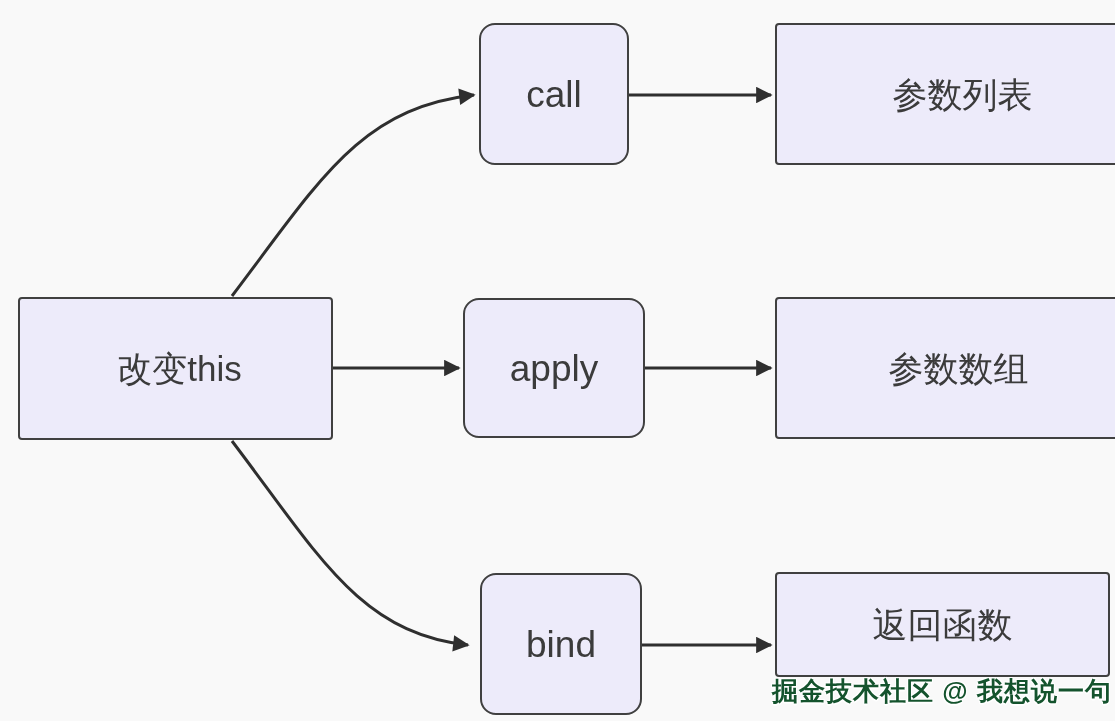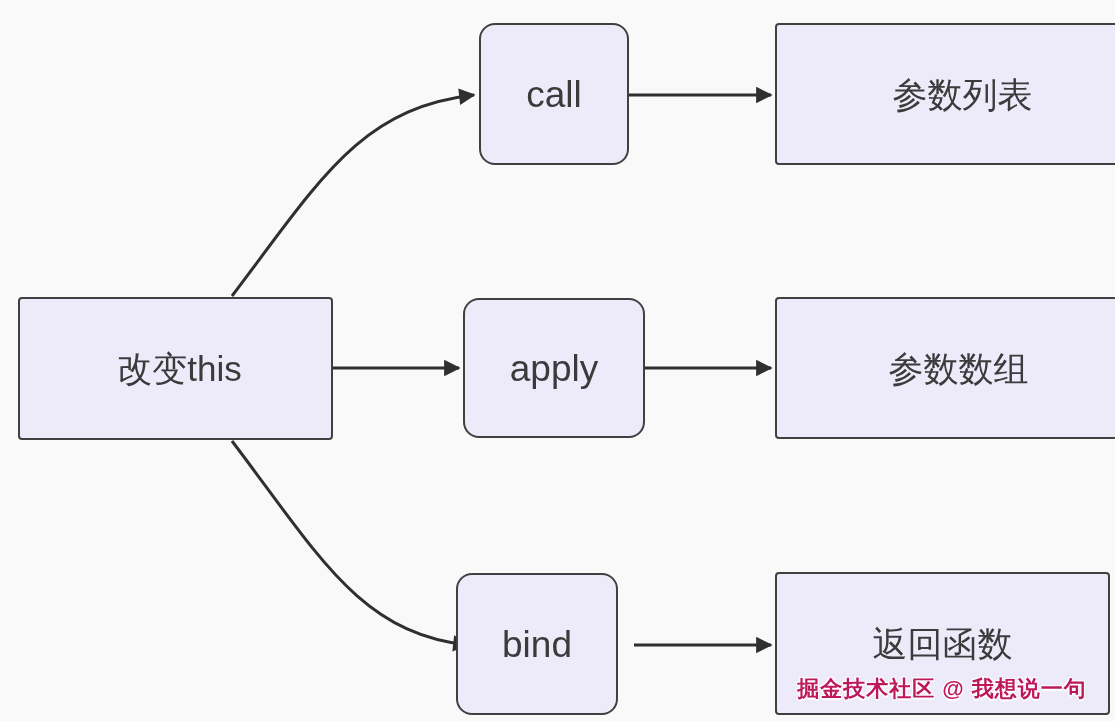--- a/index.html
+++ b/index.html
@@ -35,36 +35,36 @@
     font-size: 35px;
     line-height: 1;
     white-space: nowrap;
   }
   .node.rounded { border-radius: 16px; }
   .node.rect    { border-radius: 4px; }
 
   .node-root   { left: 18px;  top: 297px; width: 315px; height: 143px; padding-left: 8px; }
   .node-call   { left: 479px; top: 23px;  width: 150px; height: 142px; }
   .node-apply  { left: 463px; top: 298px; width: 182px; height: 140px; }
-  .node-bind   { left: 456px; top: 573px; width: 162px; height: 142px; }
+  .node-bind   { left: 480px; top: 573px; width: 162px; height: 142px; }
   .node-result-call  { left: 775px; top: 23px;  width: 375px; height: 142px; }
   .node-result-apply { left: 775px; top: 297px; width: 367px; height: 142px; }
-  .node-result-bind  { left: 775px; top: 572px; width: 335px; height: 143px; }
+  .node-result-bind  { left: 775px; top: 572px; width: 335px; height: 105px; }
 
   .code-label { font-size: 37px; }
 
   .watermark {
     position: absolute;
     left: 772px;
     top: 674px;
     width: 340px;
     text-align: center;
-    font-size: 22px;
+    font-size: 26px;
     font-weight: bold;
-    color: #be185d;
+    color: #14532d;
     letter-spacing: 1px;
     text-shadow:
       -1px -1px 0 #ffffff,
        1px -1px 0 #ffffff,
       -1px  1px 0 #ffffff,
        1px  1px 0 #ffffff,
        0    2px 1px #ffffff;
     white-space: nowrap;
   }
 </style>

